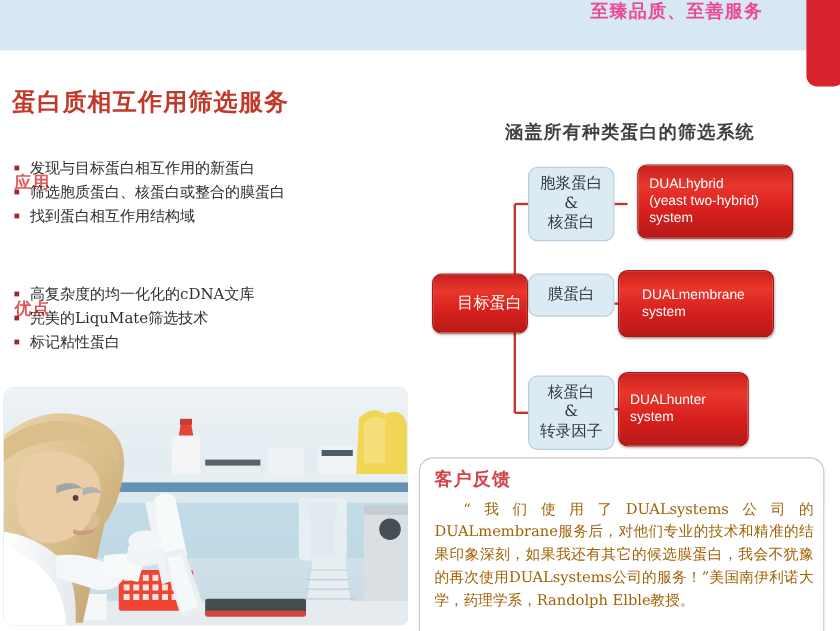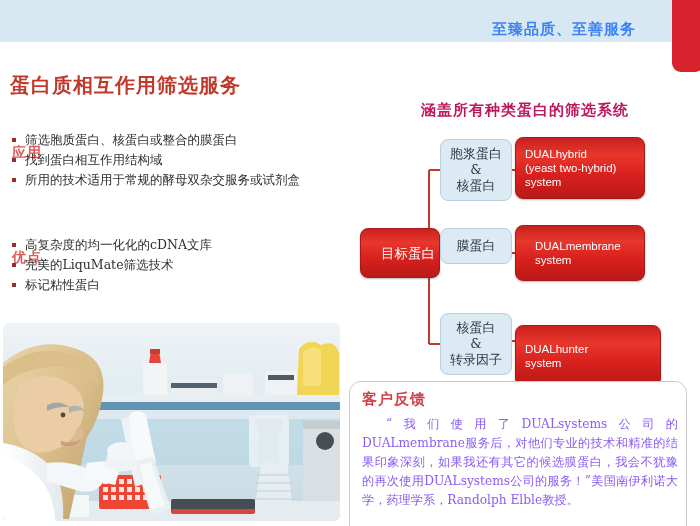--- a/index.html
+++ b/index.html
@@ -10,23 +10,23 @@
     position:relative;
     overflow:hidden;
   }
 
   
   #header-banner{
     position:absolute; left:0; top:0; width:700px; height:42px;
     background:#d7e8f3;
   }
   #header-tagline{
-    position:absolute; right:64px; top:20px;
-    font-family:"DejaVu Serif","Liberation Serif",serif;
-    font-size:15px; font-weight:bold; color:#3b82f6;
+    position:absolute; right:64px; top:0;
+    font-family:"DejaVu Serif","Liberation Serif",serif;
+    font-size:15px; font-weight:bold; color:#ec4899;
     letter-spacing:1px;
     text-align:right;
   }
   #header-red-tab{
     position:absolute; left:672px; top:-14px; width:32px; height:86px;
     background:#d8232f;
     border-bottom-left-radius:9px;
     border-bottom-right-radius:9px;
   }
 
@@ -73,21 +73,21 @@
     border-radius:7px; overflow:hidden;
     background:#cfd8de;
   }
   #lab-photo svg{ display:block; width:100%; height:100%; }
 
   
   #diagram-title{
     position:absolute; left:360px; top:101px; width:330px;
     text-align:center;
     font-family:"DejaVu Serif","Liberation Serif",serif;
-    font-size:15px; font-weight:bold; color:#be185d;
+    font-size:15px; font-weight:bold; color:#404040;
     letter-spacing:1px;
   }
   #diagram{
     position:absolute; left:355px; top:125px; width:345px; height:245px;
   }
   #diagram svg.connectors{
     position:absolute; left:0; top:0; width:345px; height:245px;
   }
   .node{
     position:absolute;
@@ -112,59 +112,59 @@
     box-shadow:0 1px 2px rgba(0,0,0,.28);
   }
   #node-target{ left:5px; top:103px; width:80px; height:50px;
      font-family:"DejaVu Serif","Liberation Serif",serif; font-size:13.5px;
      justify-content:center; text-align:center; padding-left:16px; }
 
   #node-cyto  { left:85px;  top:14px;  width:72px; height:62px; }
   #node-memb  { left:85px;  top:103px; width:72px; height:36px; }
   #node-nucl  { left:85px;  top:188px; width:72px; height:62px; }
 
-  #node-hybrid{ left:160px; top:12px;  width:130px; height:62px; }
+  #node-hybrid{ left:176px; top:12px;  width:130px; height:62px; }
   #node-membr { left:160px; top:100px; width:130px; height:56px;padding-left:19px; }
-  #node-hunter{ left:160px; top:200px; width:146px; height:62px; }
+  #node-hunter{ left:160px; top:185px; width:109px; height:62px; }
 
   
   #feedback-box{
     position:absolute; left:349px; top:381px; width:338px; height:173px;
     border:1px solid #c9c9c9;
     border-radius:12px;
     background:#ffffff;
   }
   #feedback-title{
     position:absolute; left:12px; top:8px;
     font-family:"DejaVu Serif","Liberation Serif",serif;
     font-size:15px; font-weight:bold; color:#d0434b;
     letter-spacing:1px;
   }
   #feedback-text{
     position:absolute; left:12px; top:33px; width:316px;
     font-family:"DejaVu Serif","Liberation Serif",serif;
-    font-size:12.2px; color:#8b5cf6; line-height:19px;
+    font-size:12.2px; color:#a16207; line-height:19px;
     text-indent:24px;
     text-align:justify;
   }
 </style>
 </head>
 <body>
 
 <div id="header-banner"></div>
 <div id="header-tagline">至臻品质、至善服务</div>
 <div id="header-red-tab"></div>
 
 <div id="page-title">蛋白质相互作用筛选服务</div>
 
 <div class="section-heading" id="heading-applications">应用</div>
 <ul class="bullet-list" id="list-applications">
+  <li>发现与目标蛋白相互作用的新蛋白</li>
   <li>筛选胞质蛋白、核蛋白或整合的膜蛋白</li>
   <li>找到蛋白相互作用结构域</li>
-  <li>所用的技术适用于常规的酵母双杂交服务或试剂盒</li>
 </ul>
 
 <div class="section-heading" id="heading-advantages">优点</div>
 <ul class="bullet-list" id="list-advantages">
   <li>高复杂度的均一化化的cDNA文库</li>
   <li>完美的LiquMate筛选技术</li>
   <li>标记粘性蛋白</li>
 </ul>
 
 <div id="lab-photo">

